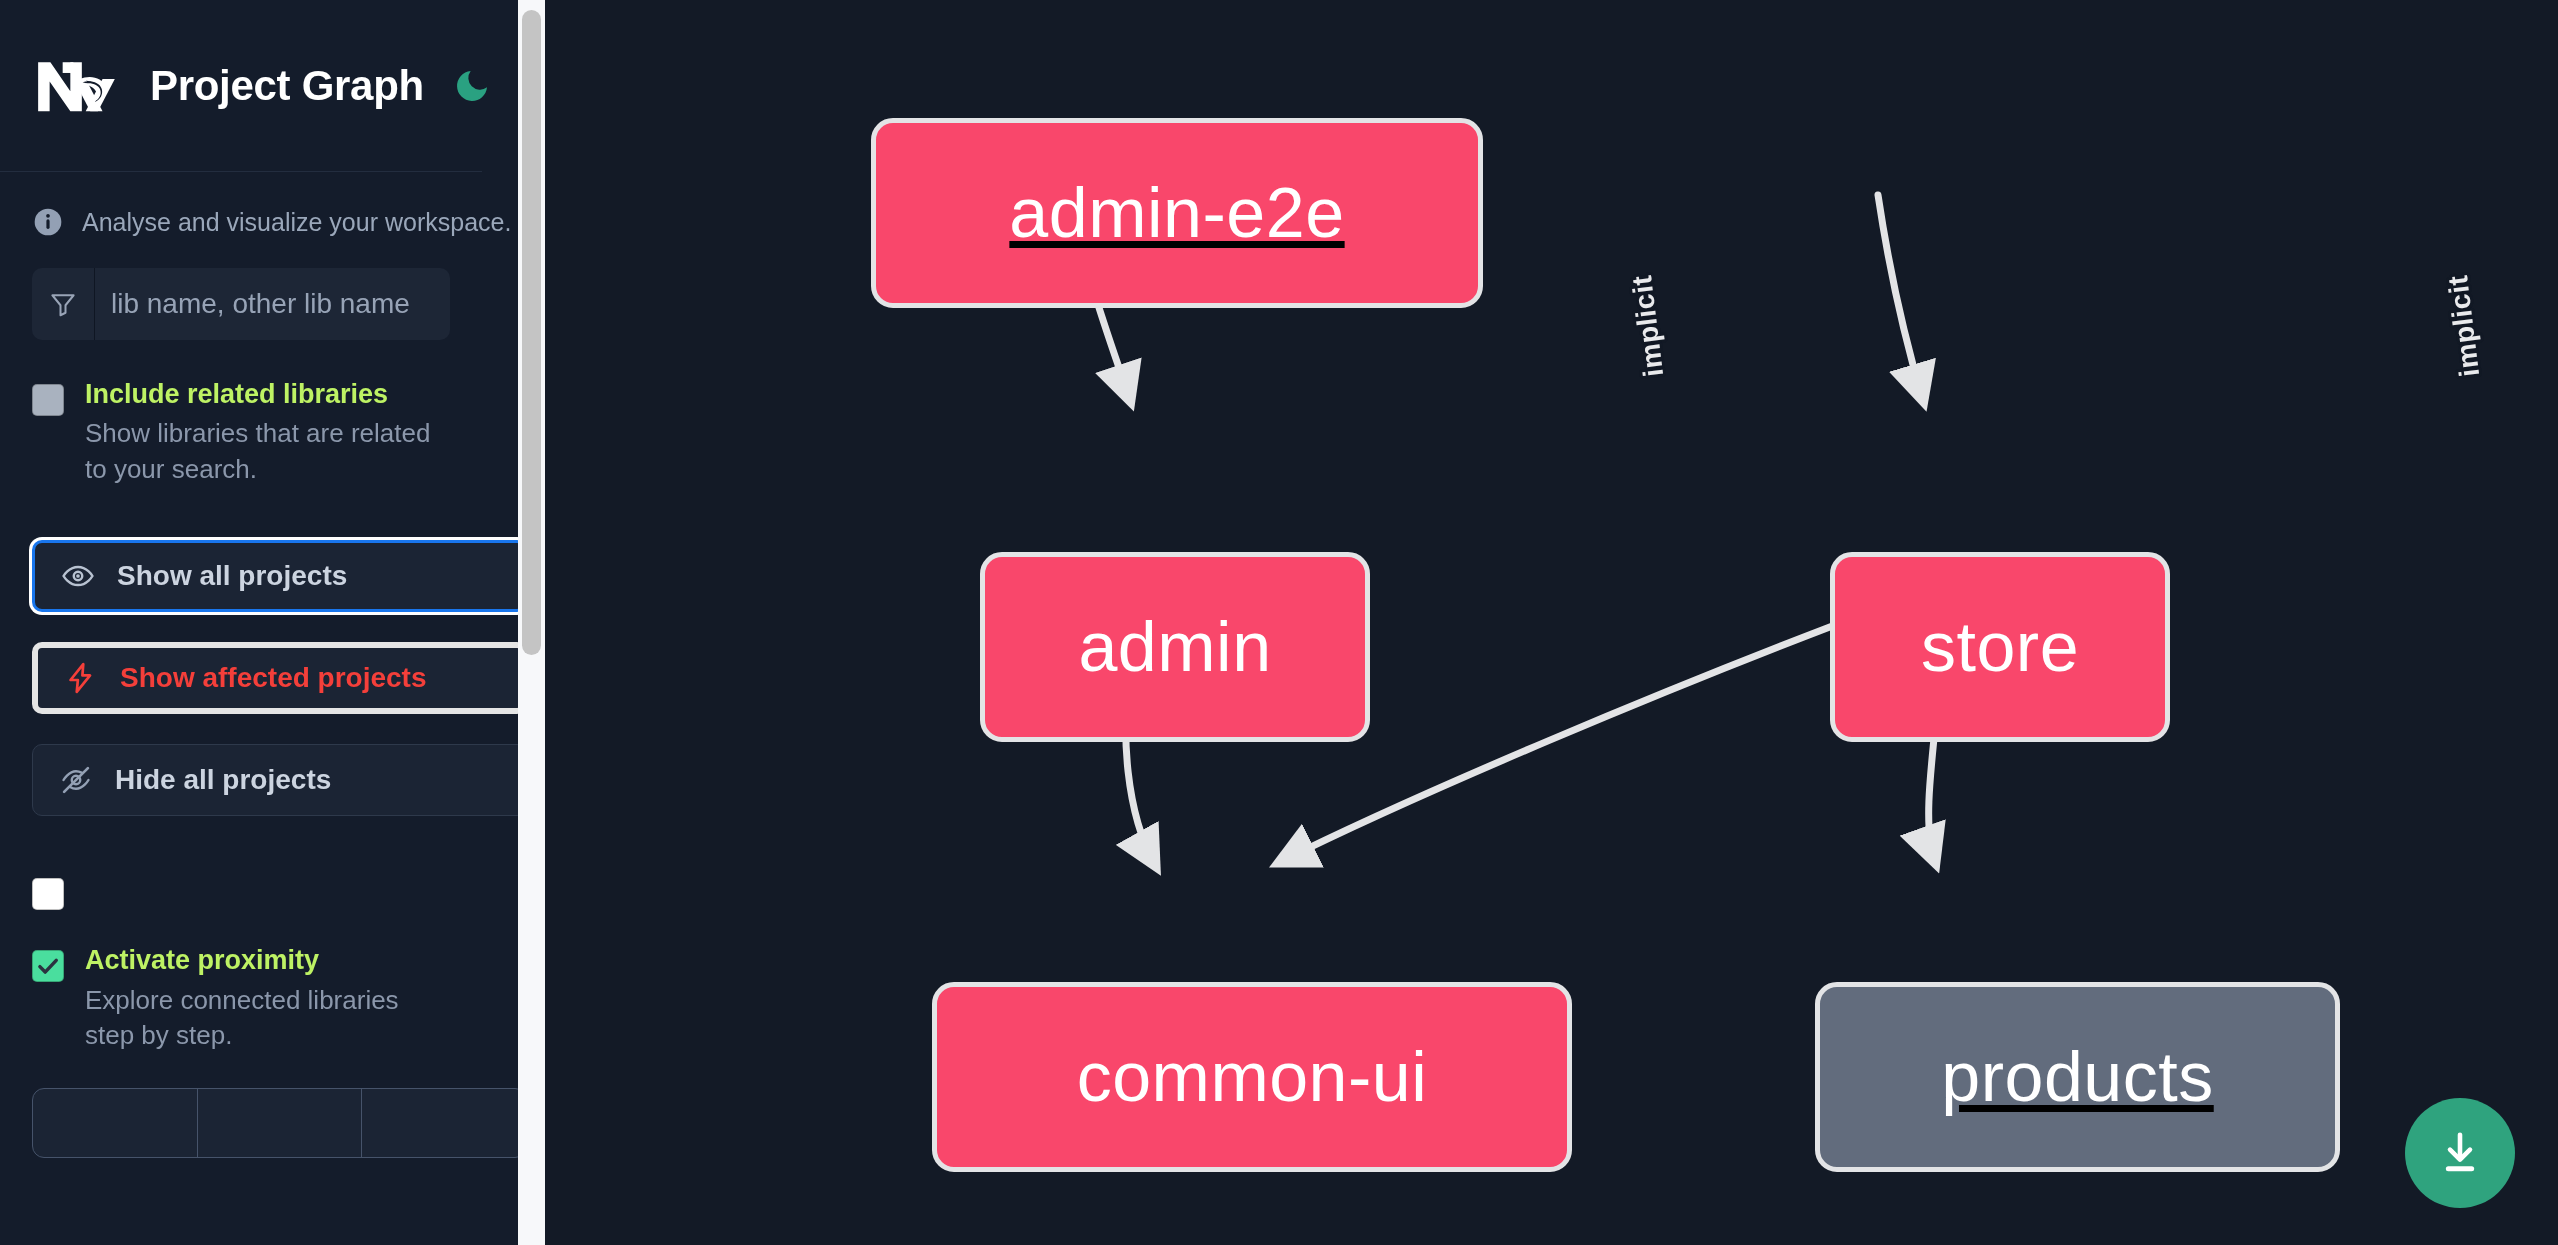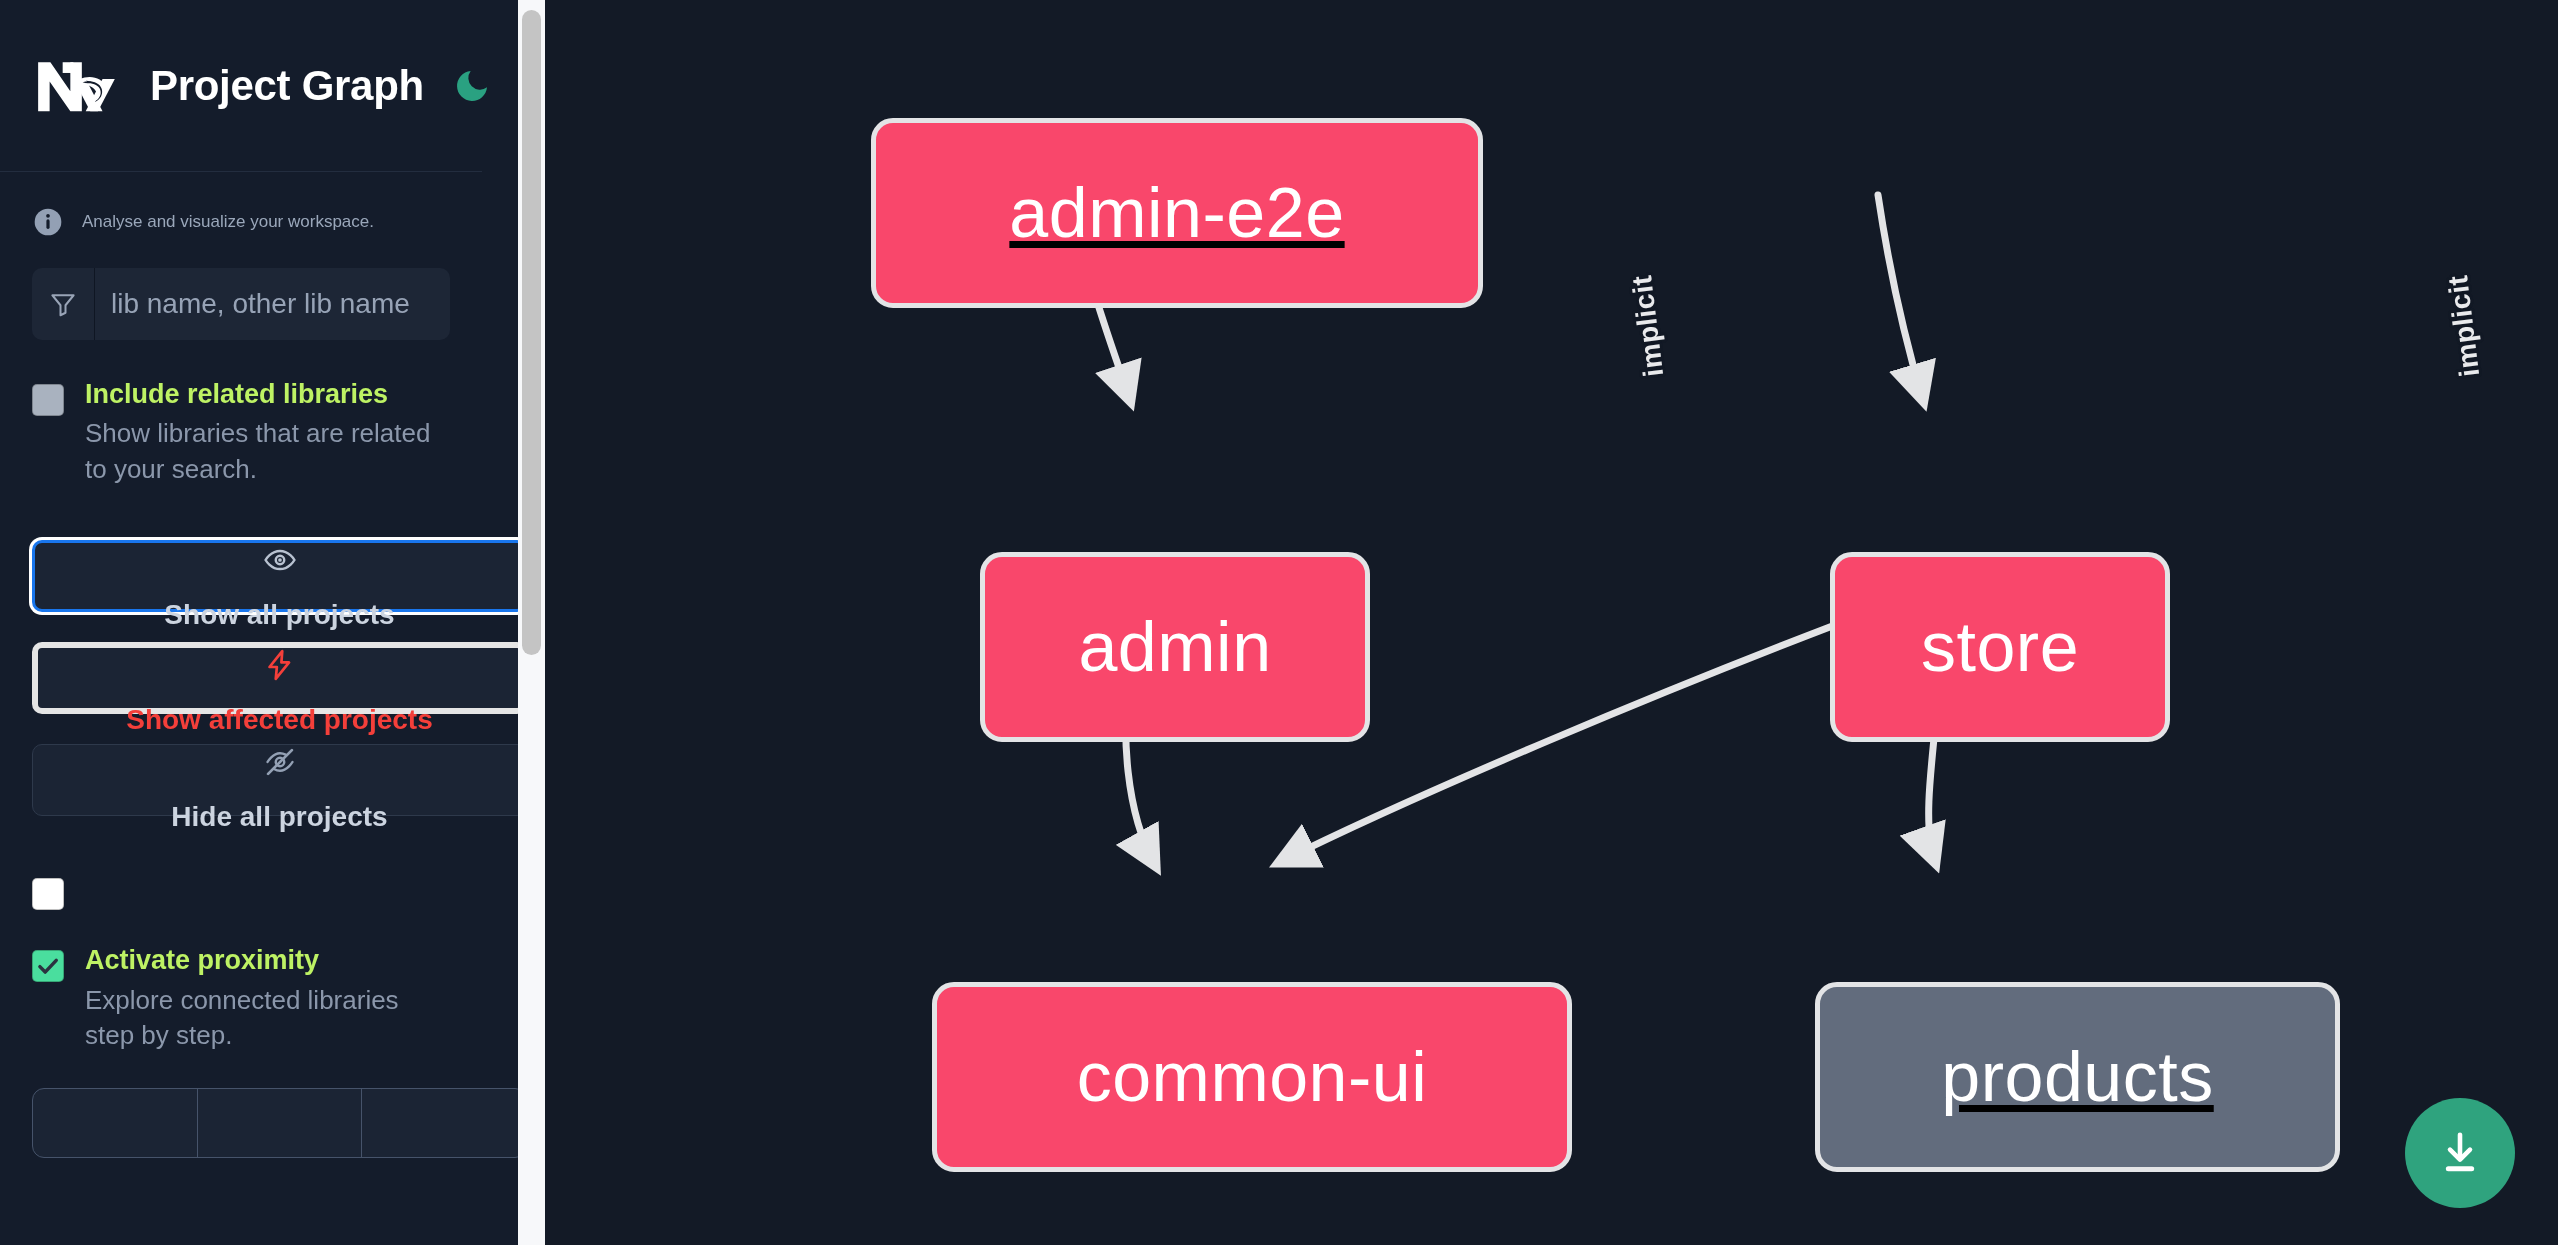--- a/index.html
+++ b/index.html
@@ -63,21 +63,21 @@
   .sb-info {
     display: flex;
     align-items: center;
     gap: 18px;
     padding: 34px 32px 30px 32px;
   }
   .info-icon {
     width: 32px; height: 32px; flex: 0 0 32px;
   }
   .sb-info-text {
-    font-size: 17px;
+    font-size: 25px;
     color: #9aa7ba;
     white-space: nowrap;
   }
 
   .sb-body { padding: 0 32px; }
 
   .search-row {
     display: flex;
     align-items: stretch;
     height: 72px;
@@ -143,21 +143,20 @@
     gap: 22px;
     width: 495px;
     height: 72px;
     padding: 0 26px;
     border-radius: 10px;
     background: #1b2434;
     border: 1px solid #2e394b;
     margin-bottom: 30px;
     cursor: pointer;
     font-family: "Liberation Sans", sans-serif;
-    flex-direction: column;
   }
   .btn-label { font-size: 28px; font-weight: 700; color: #ccd4e0; white-space: nowrap; }
   .btn.focused {
     border: 3px solid #1976ed;
     box-shadow: 0 0 0 3px #ffffff;
   }
   .btn.danger { border: 6px solid #e5e5e5; margin-bottom: 30px; }
   .btn.danger .btn-label { color: #f43f3a; }
   .btn.plain { border: 1px solid #2c3casd; }
 

